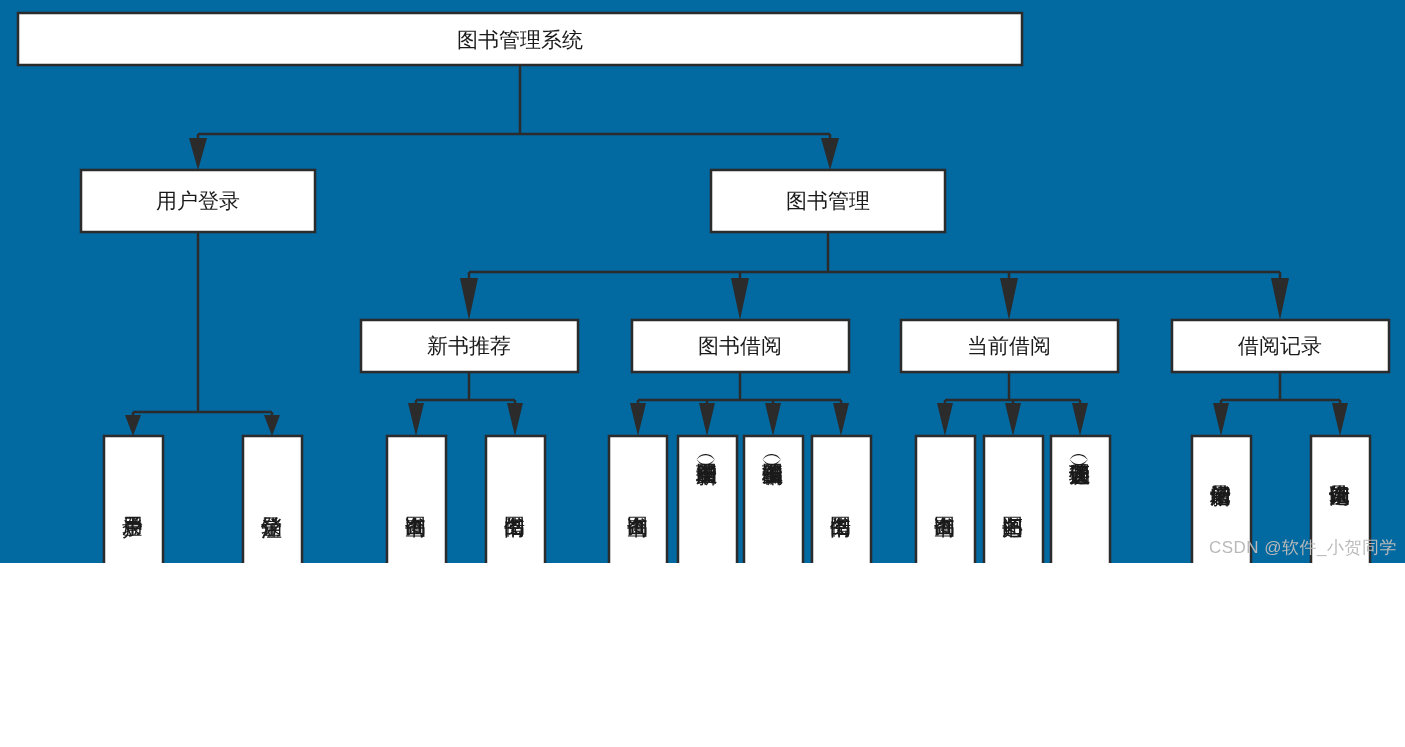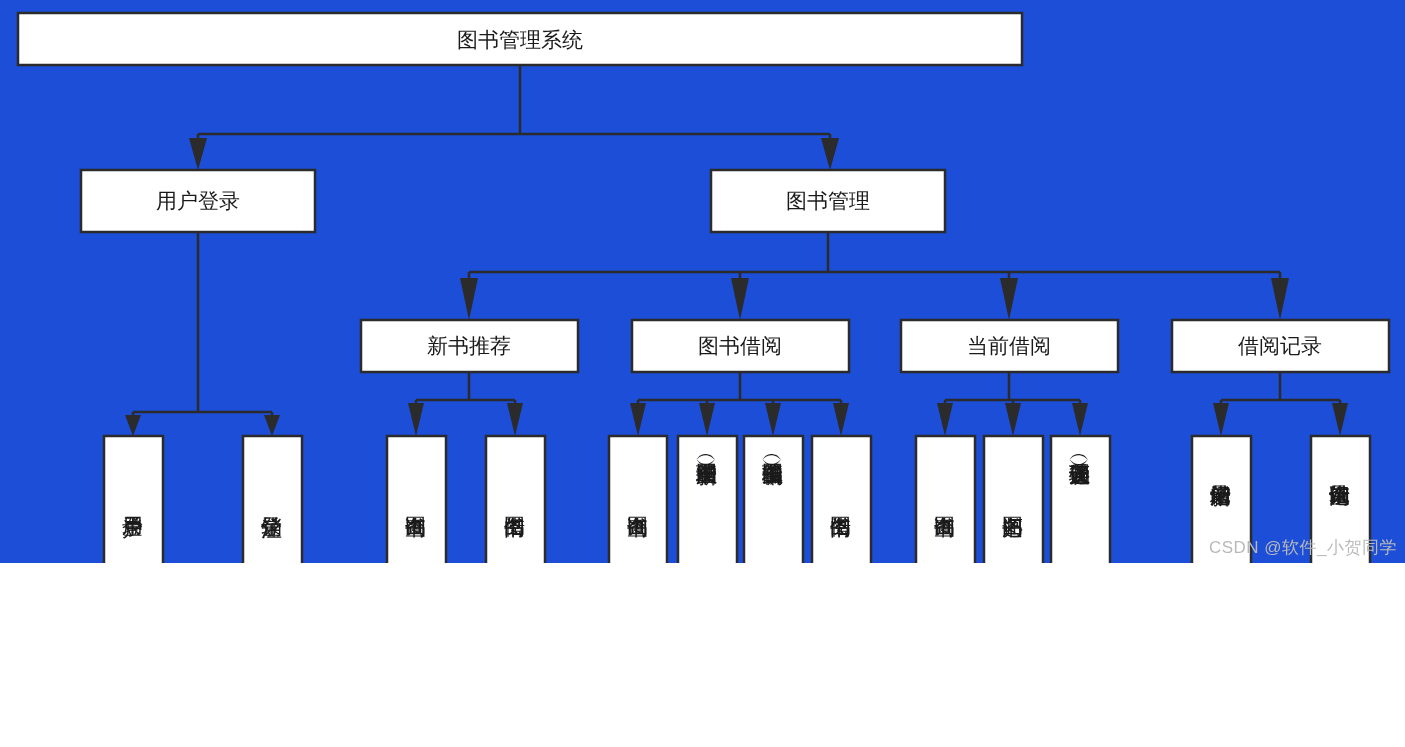--- a/index.html
+++ b/index.html
@@ -7,21 +7,21 @@
     padding: 0;
     background: #ffffff;
   }
   body {
     font-family: "Liberation Sans", "DejaVu Sans", sans-serif;
   }
   #diagram-root {
     position: relative;
     width: 1405px;
     height: 563px;
-    background: #1d4ed8;
+    background: #0369a1;
     overflow: hidden;
   }
   svg#flow-svg {
     position: absolute;
     left: 0;
     top: 0;
     width: 1405px;
     height: 747px;
   }
   .node-box {

